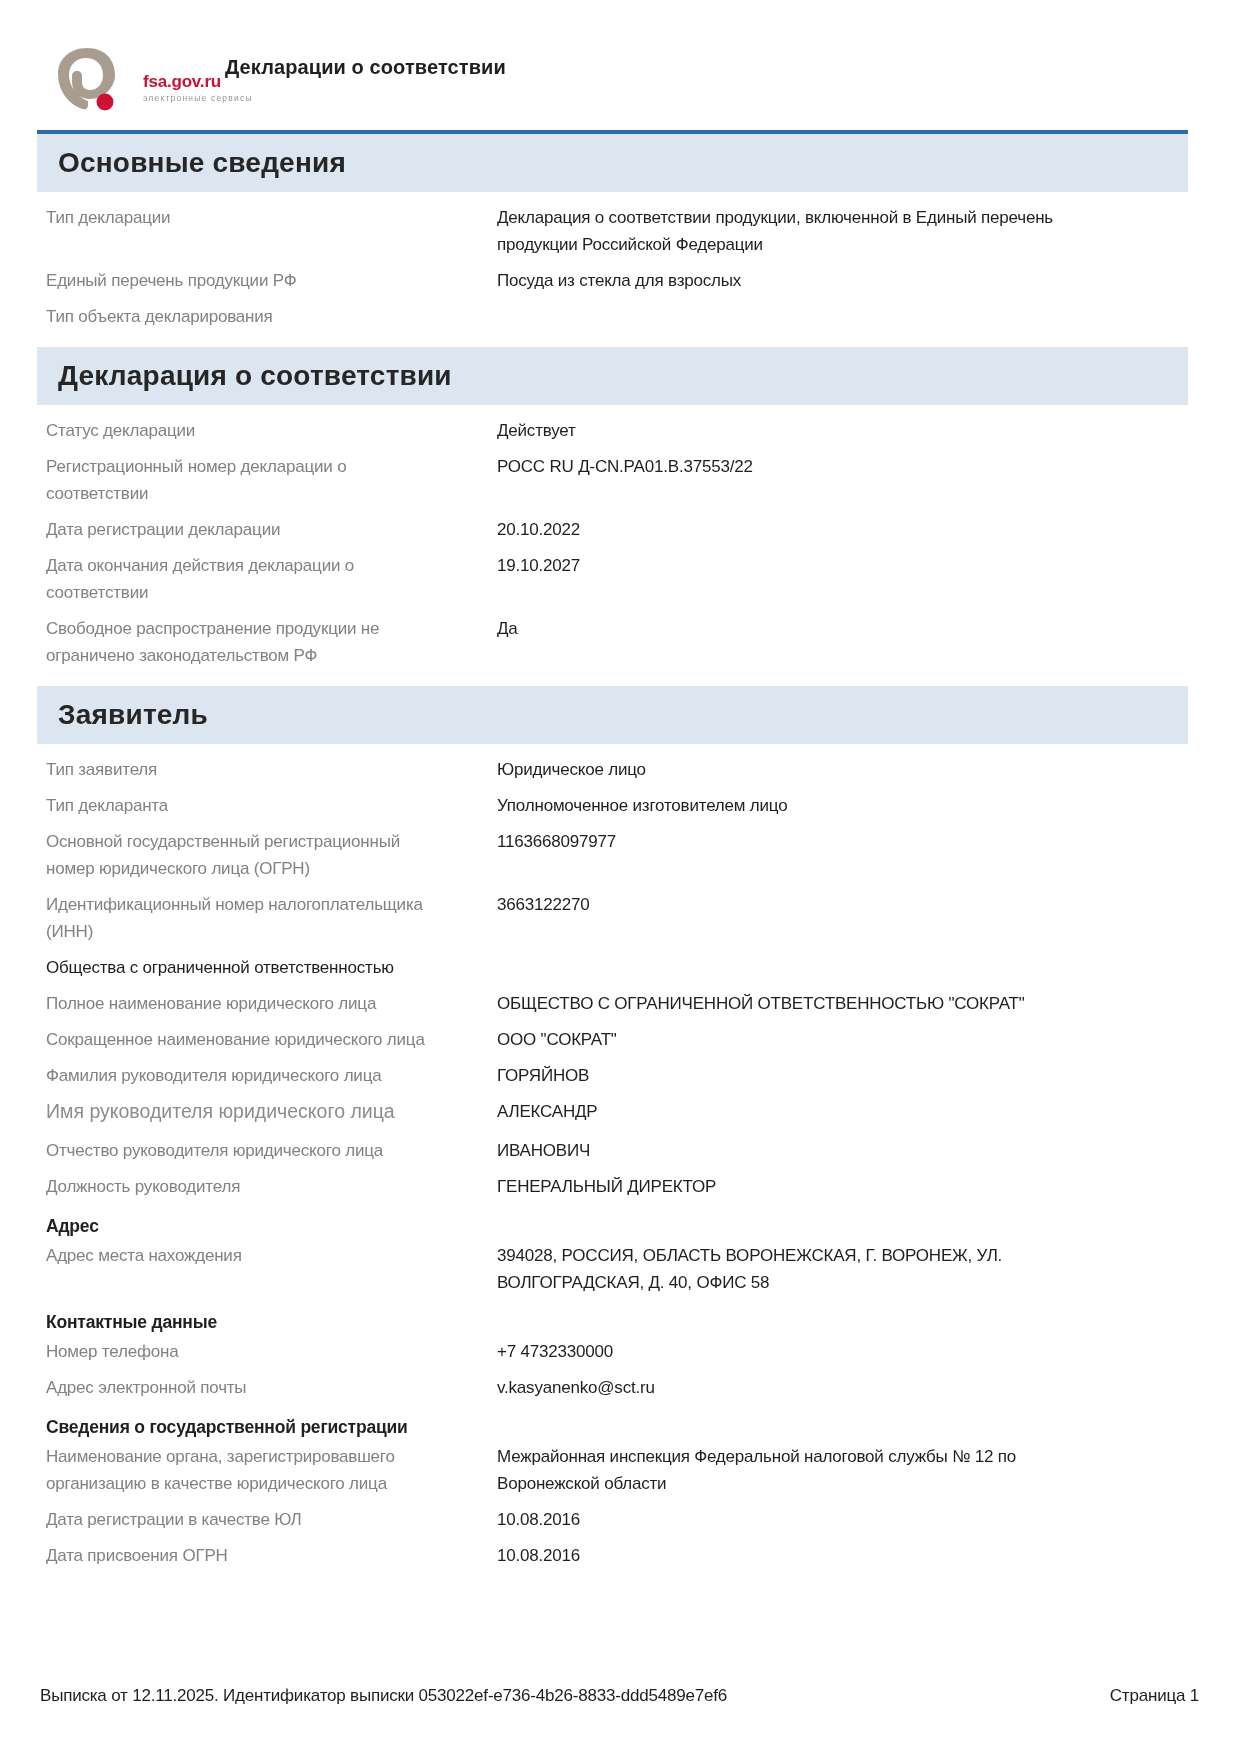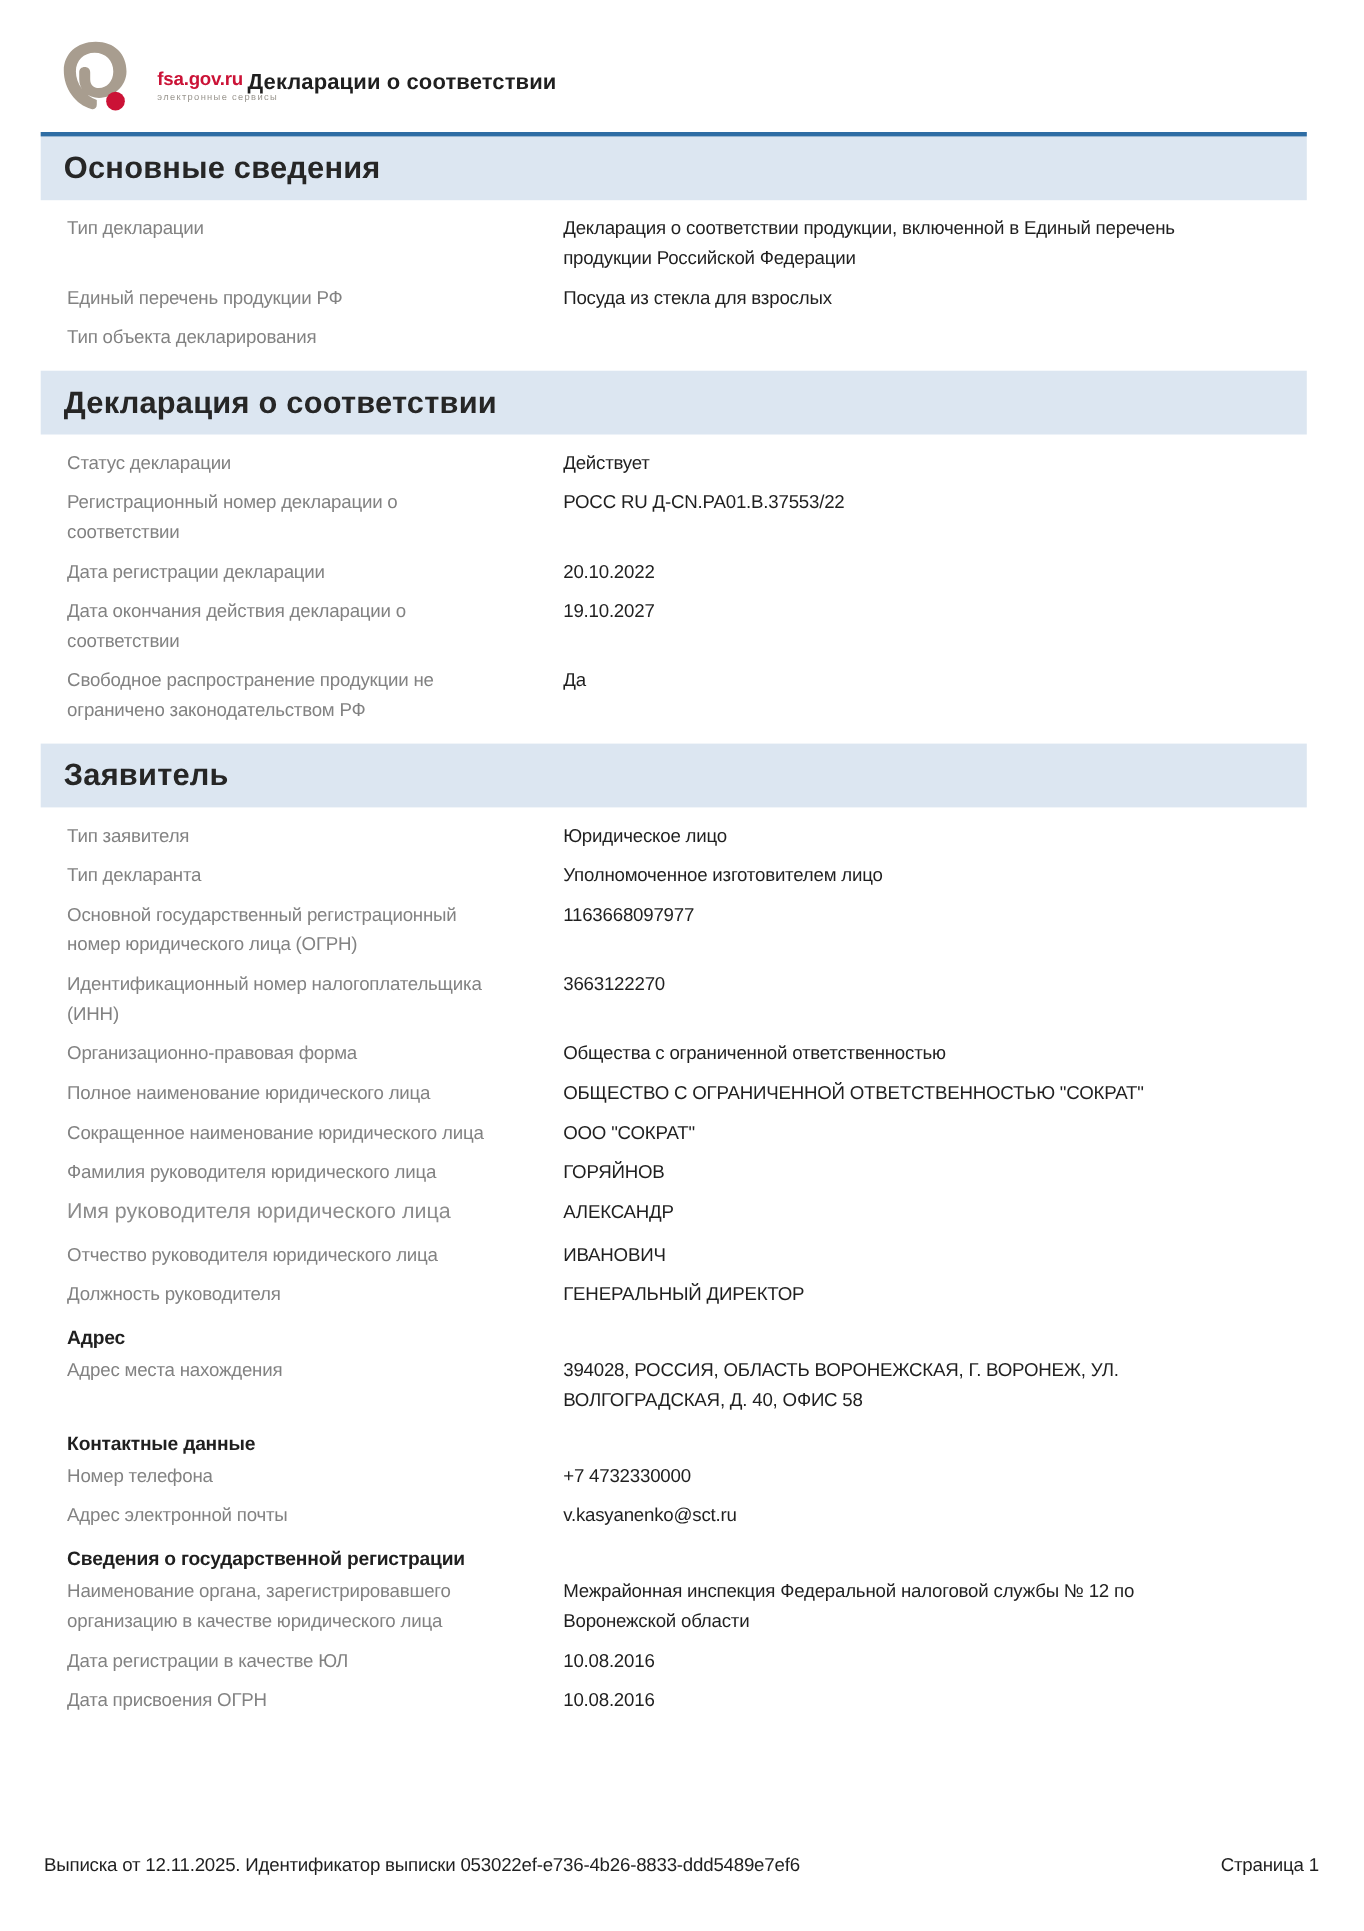--- a/index.html
+++ b/index.html
@@ -11,36 +11,36 @@
     --brand_taupe:#a89d8f;
     --tagline:#9a968f;
   }
   *{box-sizing:border-box}
   html,body{margin:0;padding:0;background:#ffffff}
   .page{
     width:1240px;height:1755px;position:relative;background:#fff;overflow:hidden;
     font-family:"Liberation Sans","DejaVu Sans",sans-serif;color:var(--value);
   }
   
-  .header{display:flex;align-items:center;padding:36px 0 0 55px}
+  .header{display:flex;align-items:flex-start;padding:46px 0 0 55px}
   .logo{position:relative;width:167px;height:68px;flex:none}
   .logo svg{position:absolute;left:0;top:0}
   .logo-text{position:absolute;left:88px;top:27px;line-height:1}
   .logo-site{color:var(--brand_red);font-weight:bold;font-size:17px;letter-spacing:-0.2px}
   .logo-tagline{color:var(--tagline);font-size:8.5px;letter-spacing:1.2px;margin-top:4px;white-space:nowrap}
   .doc-title{font-size:20px;font-weight:bold;color:#1f1f1f;margin-left:3px;margin-top:10px;letter-spacing:0.1px}
   
   .sections{margin-top:16px}
   .band{
     margin:0 52px 0 37px;background:var(--band_bg);
     padding:13px 0 13px 21px;
   }
   .band.accent-top{border-top:4px solid var(--accent)}
   .band .band-title{font-size:28px;font-weight:bold;color:#262626;letter-spacing:0.2px}
-  .rows{padding:12px 52px 8px 0;margin-left:61px}
+  .rows{padding:12px 52px 8px 0;margin-left:46px}
   .row{display:flex;margin-bottom:9px}
   .row .label{
     flex:none;width:451px;padding-right:34px;color:var(--label);
     font-size:17px;line-height:27px;letter-spacing:-0.2px;white-space:pre-line;
   }
   .row .value{
     flex:1;color:var(--value);font-size:17px;line-height:27px;
     letter-spacing:-0.2px;white-space:pre-line;max-width:660px;
   }
   .row.large-label{margin:4px 0 12px}
@@ -155,21 +155,20 @@
     <div class="value">1163668097977</div>
   </div>
 
   <div class="row">
     <div class="label">Идентификационный номер налогоплательщика
 (ИНН)</div>
     <div class="value">3663122270</div>
   </div>
 
   <div class="row">
-    <div class="label">Организационно-правовая форма</div>
     <div class="value">Общества с ограниченной ответственностью</div>
   </div>
 
   <div class="row">
     <div class="label">Полное наименование юридического лица</div>
     <div class="value">ОБЩЕСТВО С ОГРАНИЧЕННОЙ ОТВЕТСТВЕННОСТЬЮ "СОКРАТ"</div>
   </div>
 
   <div class="row">
     <div class="label">Сокращенное наименование юридического лица</div>

